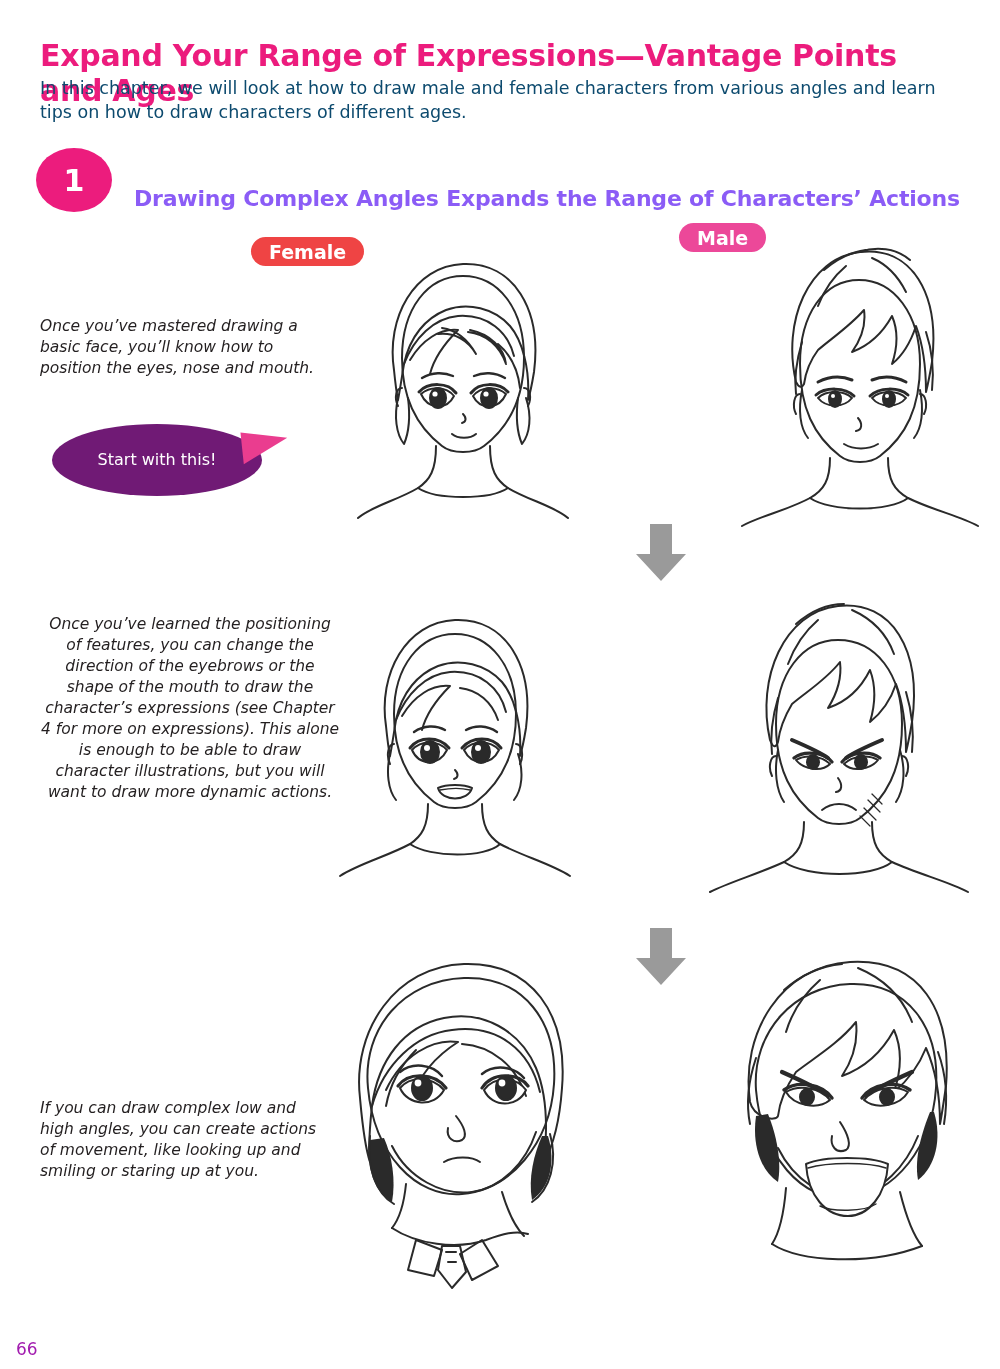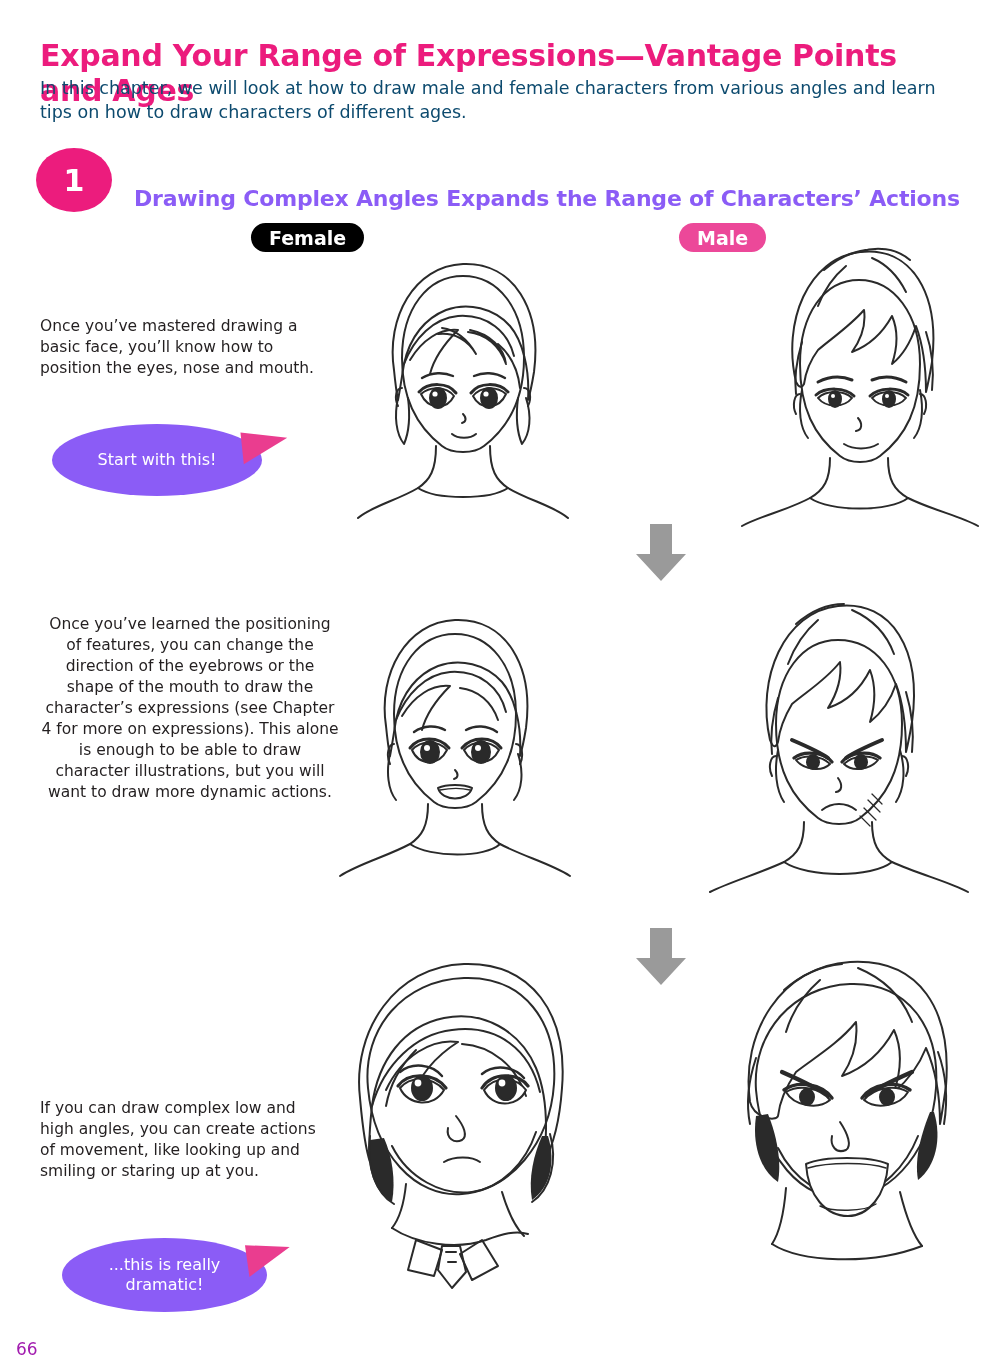--- a/index.html
+++ b/index.html
@@ -77,44 +77,45 @@
     color: #fff;
     font-size: 19px;
     font-weight: bold;
     display: flex;
     align-items: center;
     justify-content: center;
     padding: 0 18px;
   }
   .pill.female {
     left: 251px;
-    top: 223px;
-    background: #000000;
+    top: 237px;
+    background: #ef4444;
   }
   .pill.male {
     left: 679px;
     top: 223px;
     background: #ec4899;
   }
 
   
   .body-text {
     position: absolute;
     font-size: 15.5px;
     line-height: 1.36;
     color: #231f20;
+    font-style: italic;
   }
   #para-1 { left: 40px; top: 300px; width: 290px; }
   #para-2 { left: 40px; top: 598px; width: 300px; text-align: center; }
   #para-3 { left: 40px; top: 1082px; width: 280px; }
 
   
   .bubble {
     position: absolute;
-    background: #8b5cf6;
+    background: #701a75;
     border-radius: 50% / 50%;
     color: #ffffff;
     font-size: 16px;
     display: flex;
     align-items: center;
     justify-content: center;
     text-align: center;
     line-height: 1.22;
     padding: 0 12px;
     box-sizing: border-box;
@@ -192,24 +193,20 @@
   <div class="pill male">Male</div>
 
   <p class="body-text" id="para-1">Once you’ve mastered drawing a basic face, you’ll know how to position the eyes, nose and mouth.</p>
   <p class="body-text" id="para-2">Once you’ve learned the positioning of features, you can change the direction of the eyebrows or the shape of the mouth to draw the character’s expressions (see Chapter 4 for more on expressions). This alone is enough to be able to draw character illustrations, but you will want to draw more dynamic actions.</p>
   <p class="body-text" id="para-3">If you can draw complex low and high angles, you can create actions of movement, like looking up and smiling or staring up at you.</p>
 
   <div class="bubble" id="bubble-1">
     <span class="tail"></span>
     <span>Start with this!</span>
   </div>
-  <div class="bubble" id="bubble-3">
-    <span class="tail"></span>
-    <span>...this is really dramatic!</span>
-  </div>
 
   <svg class="arrow-down" id="arrow-1" viewBox="0 0 54 58">
     <polygon points="16,0 38,0 38,30 52,30 27,57 2,30 16,30" fill="#9a9a9a"></polygon>
   </svg>
   <svg class="arrow-down" id="arrow-2" viewBox="0 0 54 58">
     <polygon points="16,0 38,0 38,30 52,30 27,57 2,30 16,30" fill="#9a9a9a"></polygon>
   </svg>
 
   <svg class="illus" id="illus-f1" viewBox="0 0 290 290">
     <g fill="none" stroke="#2a2a2a" stroke-width="2" stroke-linecap="round" stroke-linejoin="round">

